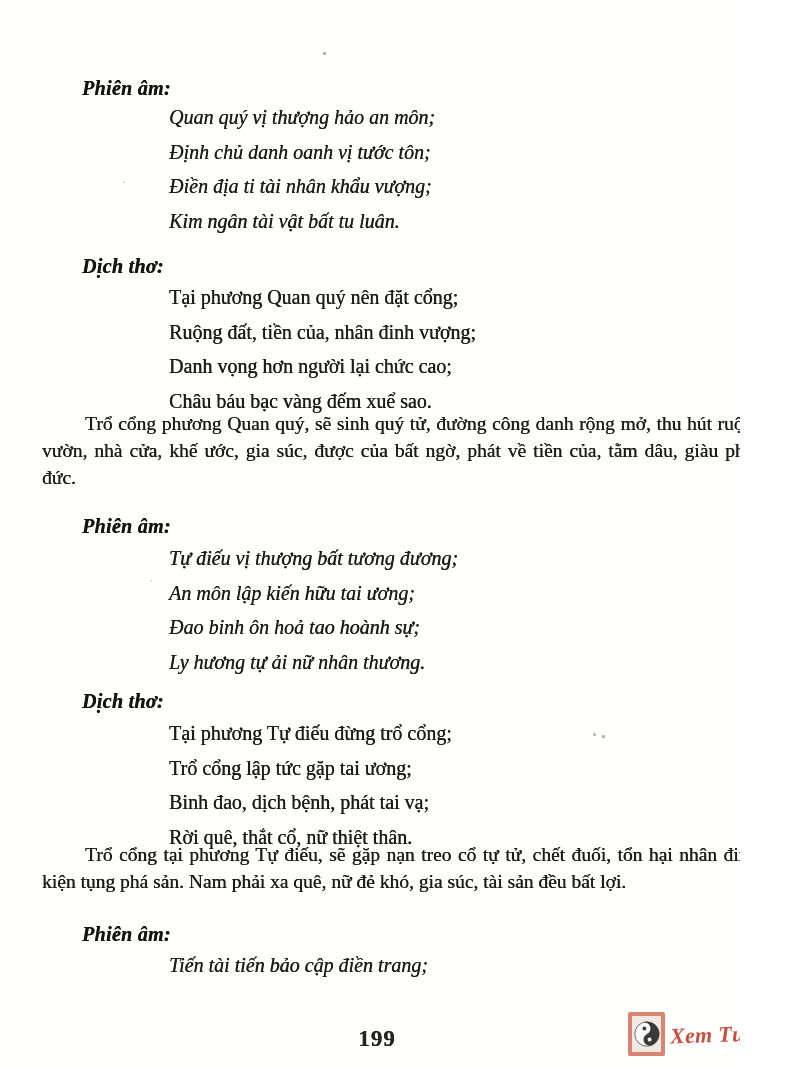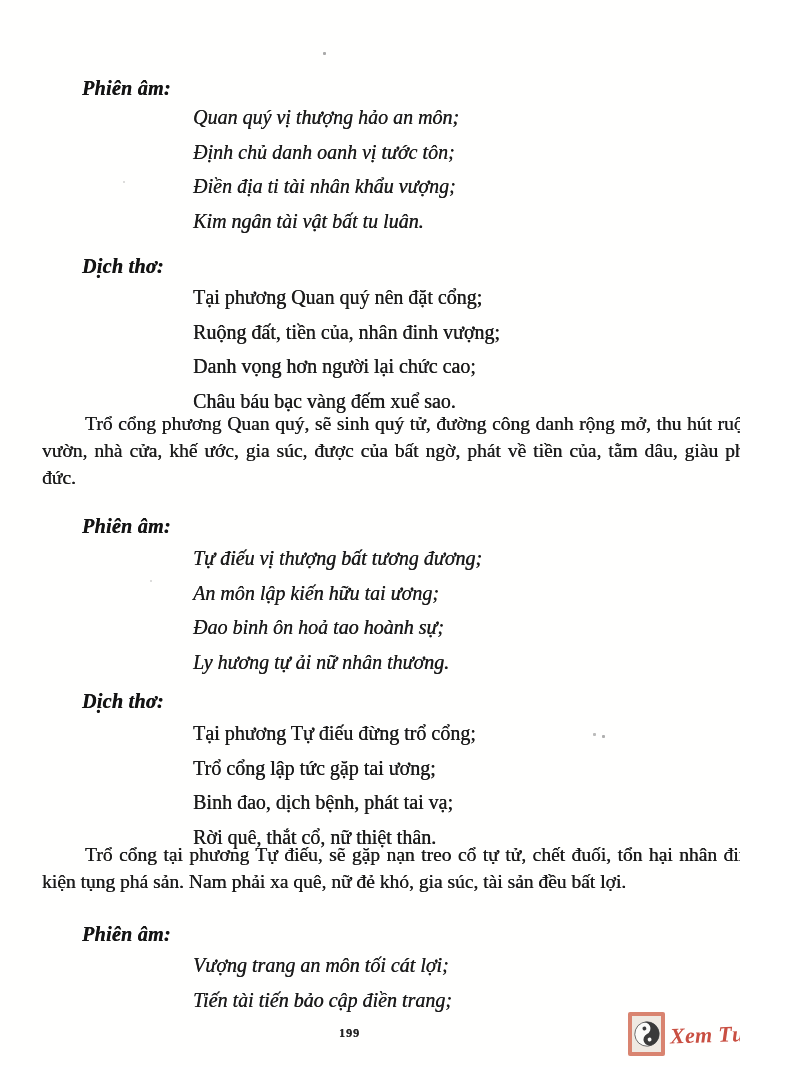--- a/index.html
+++ b/index.html
@@ -21,30 +21,31 @@
     position:absolute;left:82px;
     font-style:italic;font-weight:700;
     font-size:20px;line-height:24px;
     letter-spacing:0.3px;
     color:#141414;
   }
   .verse{
     position:absolute;left:169px;
     font-size:20px;
   }
-  .verse .line{ line-height:34.5px; white-space:nowrap;margin-left:24px; }
+  .verse .line{ line-height:34.5px; white-space:nowrap; }
   .verse.italic{ font-style:italic; }
   .para{
     position:absolute;left:42px;width:721px;
     font-size:19.5px;line-height:27px;
     text-align:justify;text-indent:43px;
   }
   .page-number{
     position:absolute;top:1026px;left:339px;width:76px;
-    font-size:12px;font-weight:700;letter-spacing:1px;
+    text-align:center;
+    font-size:23px;font-weight:700;letter-spacing:1px;
     color:#242424;
   }
   .watermark{
     position:absolute;left:628px;top:1012px;
     display:flex;align-items:center;gap:5px;
   }
   .wm-icon-box{
     width:37px;height:44px;flex:0 0 auto;
     background:#d98470;
     display:flex;align-items:center;justify-content:center;
@@ -121,21 +122,20 @@
     <div class="line">Trổ cổng lập tức gặp tai ương;</div>
     <div class="line">Binh đao, dịch bệnh, phát tai vạ;</div>
     <div class="line">Rời quê, thắt cổ, nữ thiệt thân.</div>
   </div>
 
   <div class="para ink" style="top:841px">Trổ cổng tại phương Tự điếu, sẽ gặp nạn treo cổ tự tử, chết đuối, tổn hại nhân đinh, kiện tụng phá sản. Nam phải xa quê, nữ đẻ khó, gia súc, tài sản đều bất lợi.</div>
 
   <div class="heading ink" style="top:922px">Phiên âm:</div>
 
   <div class="verse italic ink" style="top:948px">
-    <div class="line">Vượng trang an môn tối cát lợi;</div>
     <div class="line">Tiến tài tiến bảo cập điền trang;</div>
   </div>
 
   <div class="page-number ink">199</div>
 
   <div class="watermark">
     <div class="wm-icon-box">
       <div class="wm-icon-inner">
         <svg viewBox="0 0 100 100" width="26" height="26" aria-hidden="true">
           <circle cx="50" cy="50" r="47" fill="#fbfbf9" stroke="#5a5a5a" stroke-width="3"></circle>

